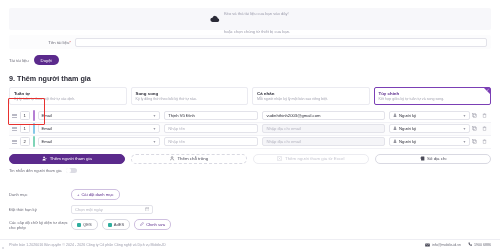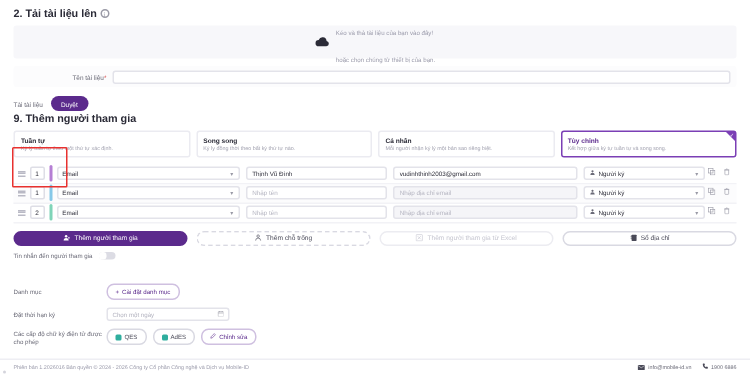--- a/index.html
+++ b/index.html
@@ -184,24 +184,20 @@
   .foot-right { display: flex; align-items: center; gap: 7px; font-size: 3.6px; color: #6b6b78; }
   .foot-item { display: flex; align-items: center; gap: 2px; }
   .scroll-dot { position:absolute; left:2px; bottom:1px; width:2px; height:2px; background:#d4d4dc; border-radius:50%;}
 </style>
 </head>
 <body>
 
 <div class="page">
 
   <div class="sec2">
-    <div class="section-title">
-      <span>2. Tải tài liệu lên</span>
-      <span class="info-icon">i</span>
-    </div>
 
     <div class="drop-card">
       <span class="cloud-icon">
         <svg width="10" height="8" viewBox="0 0 20 16">
           <path d="M15.5 6.5a5.5 5.5 0 0 0-10.6-1.2A4.2 4.2 0 0 0 5 13.8h10.2a3.7 3.7 0 0 0 .3-7.3z" fill="#2b2b37"></path>
         </svg>
       </span>
       <span>
         <span class="drop-text">Kéo và thả tài liệu của bạn vào đây!</span><br>
         <span class="drop-text">hoặc chọn chúng từ thiết bị của bạn.</span>

